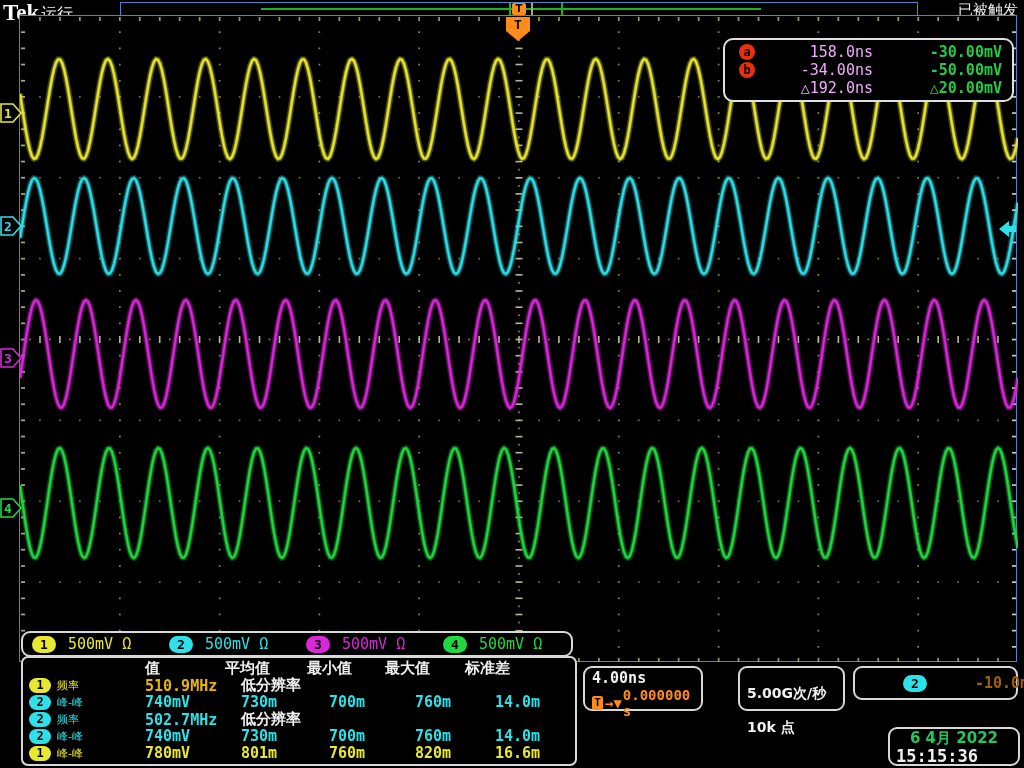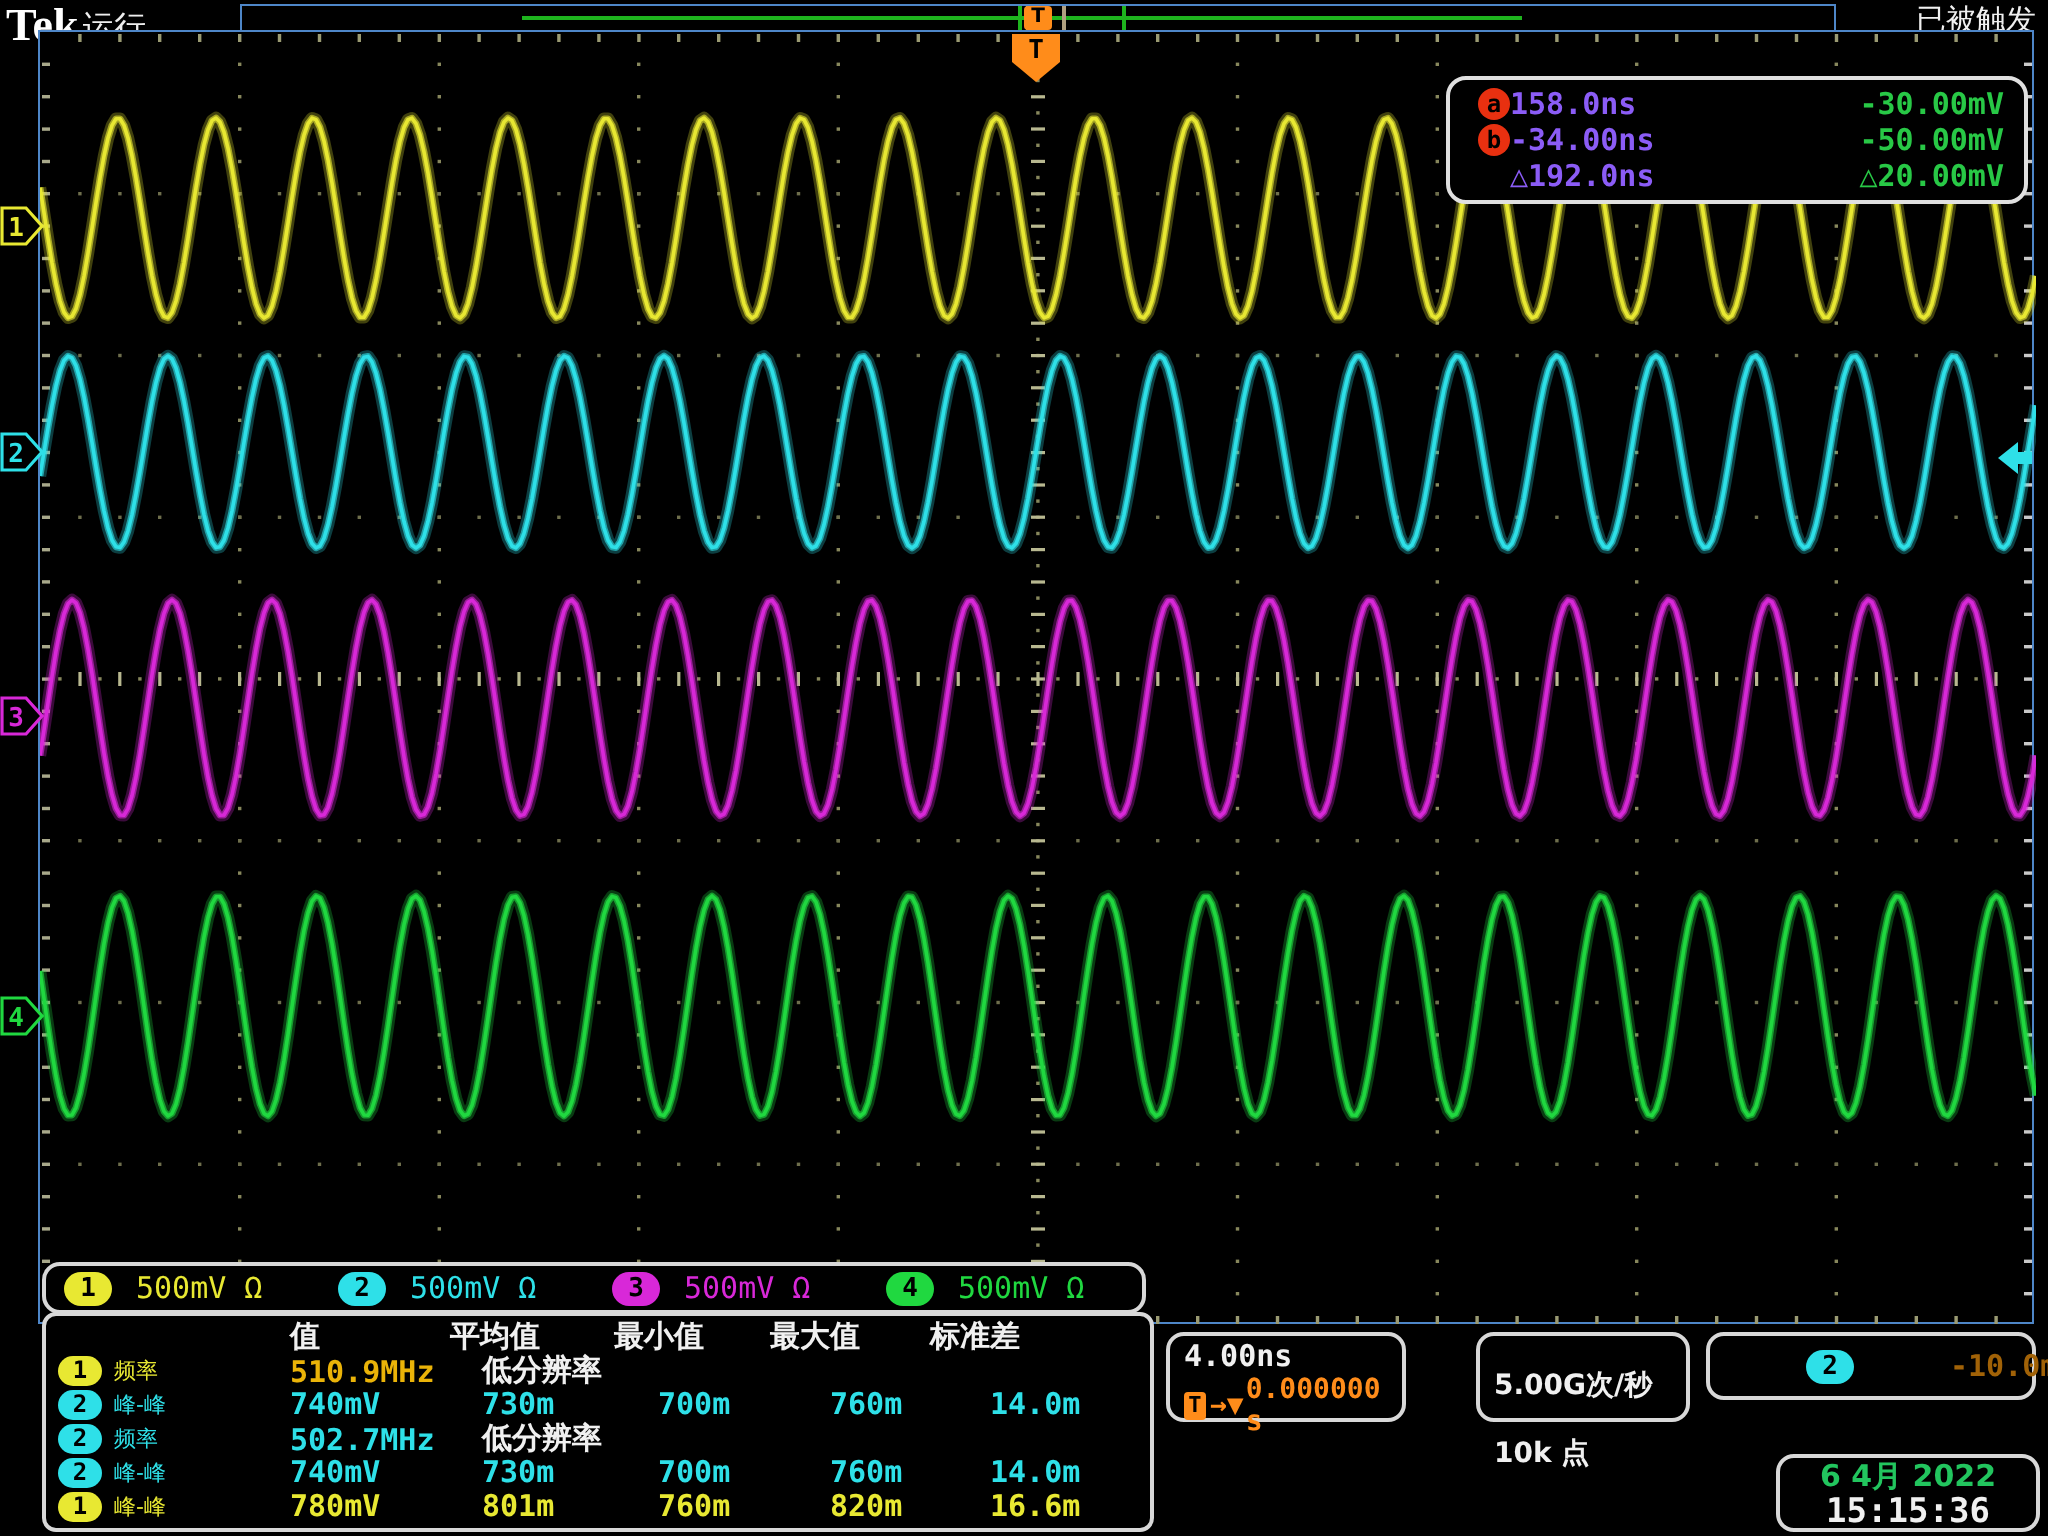--- a/index.html
+++ b/index.html
@@ -41,21 +41,21 @@
 
   
   #cursor-box { position:absolute; left:723px; top:38px; width:291px; height:64px;
                 background:#000; border:2px solid #e0e0e0; border-radius:10px;
                 padding:3px 10px 3px 14px; z-index:5; }
   .c-row { display:flex; align-items:center; height:18px; }
   .c-badge { width:16px; height:16px; border-radius:50%; background:#e83010; color:#000;
              font-weight:bold; font-size:12px; line-height:16px; text-align:center;
              font-family:"DejaVu Sans Mono",monospace; }
   .c-badge.empty { background:transparent; }
-  .c-time { width:118px; text-align:left; color:#8b5cf6; font-weight:bold; font-size:15px; }
+  .c-time { width:118px; text-align:right; color:#f0abfc; font-weight:normal; font-size:15px; }
   .c-volt { flex:1; text-align:right; color:#28c846; font-weight:bold; font-size:15px; }
 
   
   .ch-badge { display:inline-block; min-width:24px; height:17px; border-radius:9px; color:#000;
               font-weight:bold; font-size:13px; line-height:17px; text-align:center;
               font-family:"DejaVu Sans Mono",monospace; }
   #channel-bar { position:absolute; left:21px; top:631px; width:552px; height:26px;
                  background:#000; border:2px solid #d8d8d8; border-radius:9px;
                  display:flex; align-items:center; z-index:4; }
   .cb-group { width:137px; display:flex; align-items:center; gap:12px; padding-left:9px; cursor:pointer; }
@@ -81,21 +81,21 @@
   .tb-pos { color:#ff8c1a; font-weight:bold; font-size:14px; display:flex; align-items:center; gap:1px; }
   .t-badge { display:inline-block; width:13px; height:14px; background:#ff8c1a; color:#000;
              border-radius:2px; font-size:11px; line-height:14px; text-align:center; margin-right:1px; }
   #acq-box { left:738px; top:666px; width:107px; height:45px; padding:1px 7px; cursor:pointer; }
   #acq-box div { color:#f0f0f0; font-weight:bold; font-size:14px; line-height:20px;margin-top:14px; }
   #trig-box { left:853px; top:666px; width:165px; height:34px; display:flex; align-items:center;
               gap:12px; padding-left:48px; cursor:pointer; }
   #trig-level-text { color:#a16207; font-weight:bold; font-size:15px;margin-left:24px; }
   #date-box { left:888px; top:727px; width:132px; height:39px; padding:0 6px; }
   #date-line { color:#22c55e; font-weight:bold; font-size:15px; text-align:center; line-height:18px; }
-  #time-line { color:#f0f0f0; font-weight:bold; font-size:17px; text-align:center; line-height:19px; }
+  #time-line { color:#f0f0f0; font-weight:bold; font-size:17px; text-align:left; line-height:19px; }
 </style>
 </head>
 <body>
 
 <div id="screen">
 
   <div id="brand">Tek</div>
   <div id="run-status">运行</div>
 
   <div id="overview-bar">

